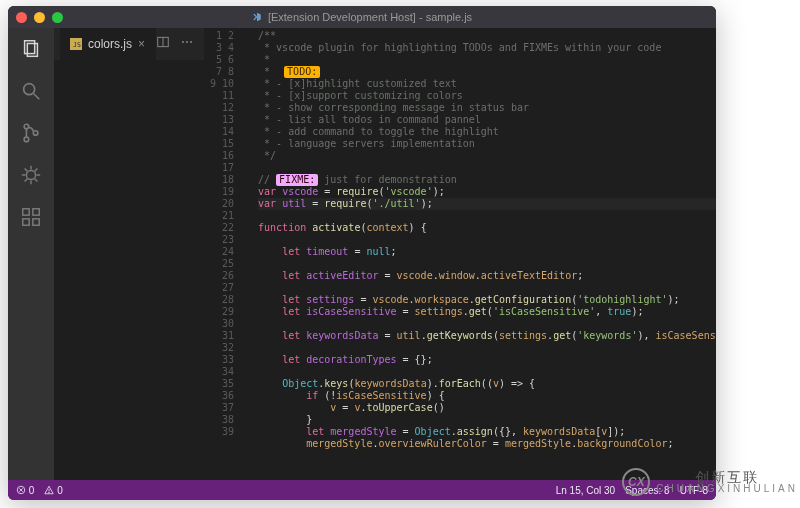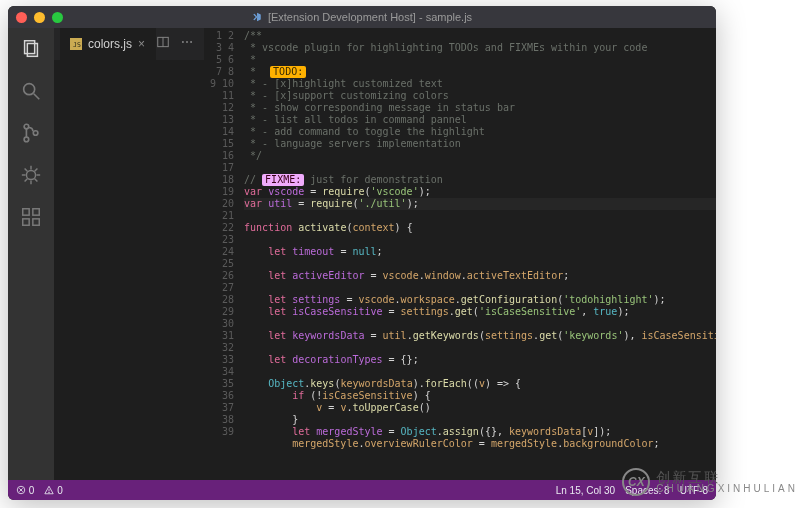--- a/index.html
+++ b/index.html
@@ -25,21 +25,21 @@
   
   .editorgroup { flex: 1; display: flex; flex-direction: row; min-width: 0; background: #1e1e1e; }
   .tabs { height: 32px; display: flex; align-items: stretch; background: #252526; padding-left: 6px; }
   .tab { display: flex; align-items: center; gap: 6px; padding: 0 10px; background: #1e1e1e; color: #d0d0d0; font-size: 12px; border-right: 1px solid #1e1e1e; position: relative; }
   .tab .close { color: #8a8a8a; font-size: 12px; }
   .tabs .spacer { flex: 1; }
   .tabright { display: flex; align-items: center; gap: 10px; padding-right: 10px; color: #8a8a8a; }
   .tabright svg { width: 14px; height: 14px; }
 
   
-  .editor { flex: 1; display: flex; min-height: 0; background: #1e1e1e; position: relative; }
+  .editor { flex: 1; display: flex; min-height: 0; background: #1e1e1e; position: relative; gap: 14px; }
   .gutter { width: 40px; text-align: right; padding: 2px 10px 0 0; font-family: Menlo, Consolas, monospace; font-size: 10px; color: #5a5a5a; line-height: 12px; }
   .codewrap { flex: 1; position: relative; overflow: hidden; }
   .code { font-family: Menlo, Consolas, monospace; font-size: 10px; line-height: 12px; white-space: pre; color: #d4d4d4; padding-top: 2px; }
   .cur-line { background: rgba(255,255,255,.04); }
   .minimap { position: absolute; top: 0; right: 0; width: 22px; height: 100%; background: #252525; }
   .mm-hl { position: absolute; right: 2px; width: 3px; height: 3px; border-radius: 1px; }
   .mm-a { background: #ffcc00; } .mm-b { background: #ff4d8b; }
 
   
   .c { color: #6A7069; } 
@@ -55,21 +55,21 @@
 
   
   .statusbar { height: 20px; background: #68217a; color: #e9e9f0; display: flex; align-items: center; font-size: 10px; padding: 0 8px; gap: 10px; }
   .statusbar .spacer { flex: 1; }
   .sb-item svg { width: 10px; height: 10px; vertical-align: -1px; }
 
   
   .wm { position: absolute; right: 2px; bottom: 12px; display: flex; align-items: center; gap: 6px; color: #666; font-size: 13px; font-weight: 500; }
   .wm .cx { width: 28px; height: 28px; border: 2px solid #888; border-radius: 50%; display:flex; align-items:center; justify-content:center; color:#888; font-weight:700; font-size:12px; font-style: italic; }
   .wm .txt { display:flex; flex-direction:column; line-height:1; }
-  .wm .txt span:first-child { font-size: 14px; letter-spacing: 2px; color:#555; }
+  .wm .txt span:first-child { font-size: 14px; letter-spacing: 2px; color:#555;text-align:center; }
   .wm .txt span:last-child { font-size: 10px; letter-spacing: 3px; color:#888; }
 </style>
 </head>
 <body>
 
 <div class="app">
 
   <div class="titlebar">
     <div class="traffic">
       <div class="dot red"></div>

